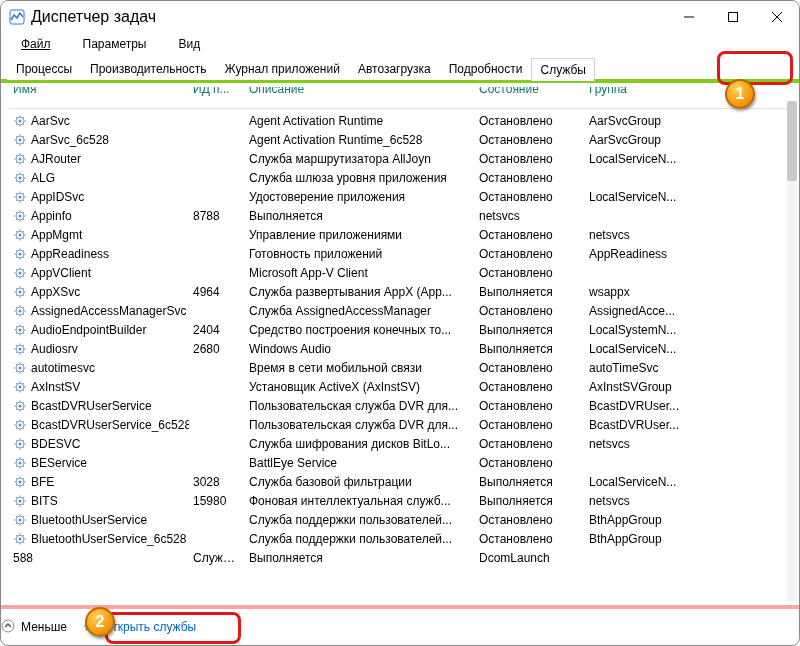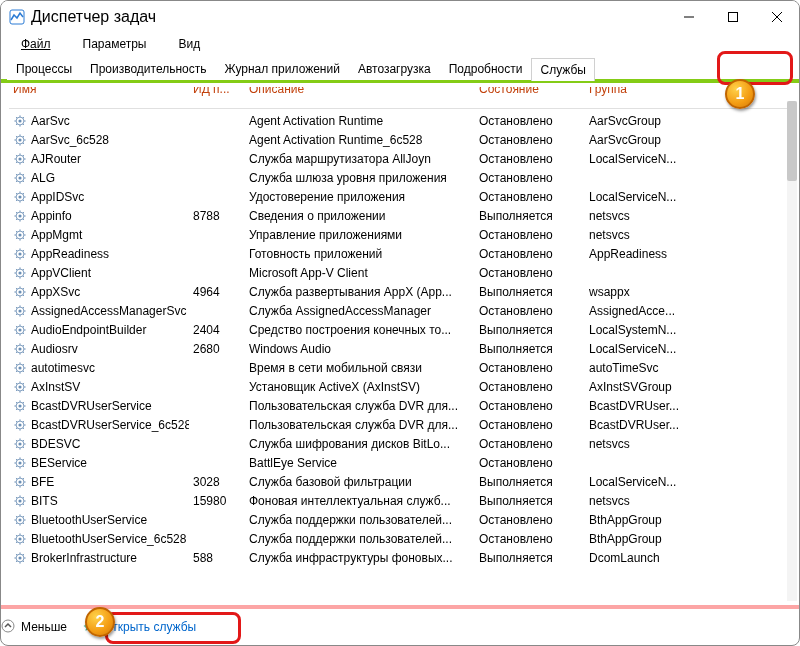--- a/index.html
+++ b/index.html
@@ -99,21 +99,21 @@
     border-top: none;
     position: relative;
   }
   .grid-header, .row {
     display: grid;
     grid-template-columns: 180px 56px 230px 110px 130px;
     align-items: center;
   }
   .grid-header {
     font-size: 12px;
-    color: #c2410c;
+    color: #0f766e;
     border-bottom: 1px solid #e0e0e0;
     padding-bottom: 20px;
     margin-bottom: 2px;
     height: 22px;
   }
   .grid-header .hcell { padding: 2px 4px; white-space: nowrap; overflow: hidden; text-overflow: ellipsis; }
   .rows {
     overflow: hidden;
   }
   .row {
@@ -385,21 +385,20 @@
                     <line x1="3.4" y1="3.4" x2="4.8" y2="4.8"></line>
                     <line x1="11.2" y1="11.2" x2="12.6" y2="12.6"></line>
                     <line x1="3.4" y1="12.6" x2="4.8" y2="11.2"></line>
                     <line x1="11.2" y1="4.8" x2="12.6" y2="3.4"></line>
                   </g>
                 </svg>
               </span>
               <span>Appinfo</span>
             </div>
             <div class="cell">8788</div>
-            <div class="cell">Сведения о приложении</div>
             <div class="cell">Выполняется</div>
             <div class="cell">netsvcs</div>
           </div>
           <div class="row">
             <div class="cell namecell">
               <span class="gear">
                 <svg width="14" height="14" viewBox="0 0 16 16">
                   <circle cx="8" cy="8" r="4.5" fill="none" stroke="#6b8fb5" stroke-width="1"></circle>
                   <circle cx="8" cy="8" r="1.8" fill="#6b8fb5"></circle>
                   <g stroke="#6b8fb5" stroke-width="1">
@@ -815,39 +814,20 @@
                 </svg>
               </span>
               <span>BluetoothUserService_6c528</span>
             </div>
             <div class="cell"></div>
             <div class="cell">Служба поддержки пользователей...</div>
             <div class="cell">Остановлено</div>
             <div class="cell">BthAppGroup</div>
           </div>
           <div class="row">
-            <div class="cell namecell">
-              <span class="gear">
-                <svg width="14" height="14" viewBox="0 0 16 16">
-                  <circle cx="8" cy="8" r="4.5" fill="none" stroke="#6b8fb5" stroke-width="1"></circle>
-                  <circle cx="8" cy="8" r="1.8" fill="#6b8fb5"></circle>
-                  <g stroke="#6b8fb5" stroke-width="1">
-                    <line x1="8" y1="1.5" x2="8" y2="3.5"></line>
-                    <line x1="8" y1="12.5" x2="8" y2="14.5"></line>
-                    <line x1="1.5" y1="8" x2="3.5" y2="8"></line>
-                    <line x1="12.5" y1="8" x2="14.5" y2="8"></line>
-                    <line x1="3.4" y1="3.4" x2="4.8" y2="4.8"></line>
-                    <line x1="11.2" y1="11.2" x2="12.6" y2="12.6"></line>
-                    <line x1="3.4" y1="12.6" x2="4.8" y2="11.2"></line>
-                    <line x1="11.2" y1="4.8" x2="12.6" y2="3.4"></line>
-                  </g>
-                </svg>
-              </span>
-              <span>BrokerInfrastructure</span>
-            </div>
             <div class="cell">588</div>
             <div class="cell">Служба инфраструктуры фоновых...</div>
             <div class="cell">Выполняется</div>
             <div class="cell">DcomLaunch</div>
           </div>
         </div>
     </div>
   </div>
 
   <div class="scrollbar-fake">

